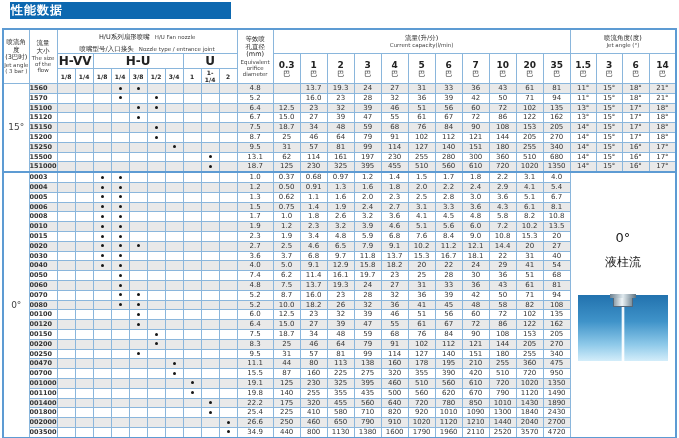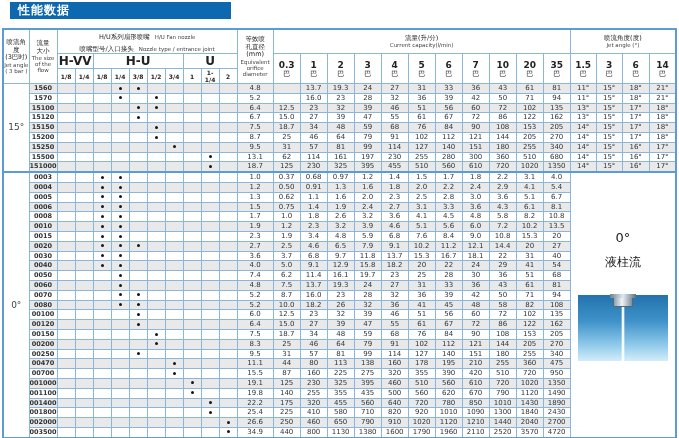--- a/index.html
+++ b/index.html
@@ -10,21 +10,21 @@
   }
   *{box-sizing:border-box;}
   html,body{margin:0;padding:0;}
   body{
     width:679px;height:438px;position:relative;background:#fff;
     font-family:"DejaVu Sans", sans-serif;color:#333;overflow:hidden;
   }
   .titlebar{
     position:absolute;left:10px;top:2px;width:221px;height:17px;
     background:var(--title-bar);color:#fff;display:flex;align-items:center;
-    padding-left:8px;gap:12px;white-space:nowrap;
+    padding-left:1px;gap:12px;white-space:nowrap;
   }
   .titlebar .zh{font-weight:bold;font-size:12px;letter-spacing:1px;}
   .titlebar .en{font-weight:bold;font-size:11px;margin-top:36px;}
 
   table.tbl{
     position:absolute;left:2px;top:28px;border-collapse:collapse;table-layout:fixed;
     border:2px solid var(--frame);background:#fff;padding-left:48px;
   }
   .tbl th,.tbl td{
     border:1px solid var(--grid);padding:0;text-align:center;vertical-align:middle;overflow:hidden;
@@ -32,21 +32,21 @@
   thead th{background:#fff;font-weight:normal;}
   .hz{font-size:6.5px;line-height:7.5px;color:#222;}
   .he{font-size:5.5px;line-height:6px;color:#444;}
   .grp .hz,.grp .he{display:inline;}
   .grp div{line-height:8px;}
   th.series{font-weight:bold;font-size:12px;height:12px;color:#222;}
   th.sizeh{font-weight:bold;font-size:6px;height:12px;color:#222;}
   .pnum{font-weight:bold;font-size:9px;line-height:10px;color:#222;}
   .punit{font-size:7px;line-height:8px;color:#222;}
   tbody td{height:8.8px;font-size:7px;line-height:8.8px;color:#333;}
-  td.flow{font-weight:bold;font-size:6.5px;text-align:center;}
+  td.flow{font-weight:bold;font-size:6.5px;text-align:left;}
   tr.g td.c{background:var(--stripe);}
   tr.w td.c{background:#fff;}
   td.angle{background:#fff;font-size:9px;color:#444;}
   tr.sec td{border-top:2px solid var(--frame);}
   .dot{display:inline-block;width:3px;height:3px;border-radius:50%;background:#161616;vertical-align:middle;}
   td.jetbox{background:#fff;vertical-align:top;}
   .jetwrap{padding-top:58px;text-align:center;}
   .jbig{font-size:13px;color:#222;line-height:14px;}
   .jlabel{font-size:12px;color:#222;line-height:14px;margin-top:10px;}
   .photo{

